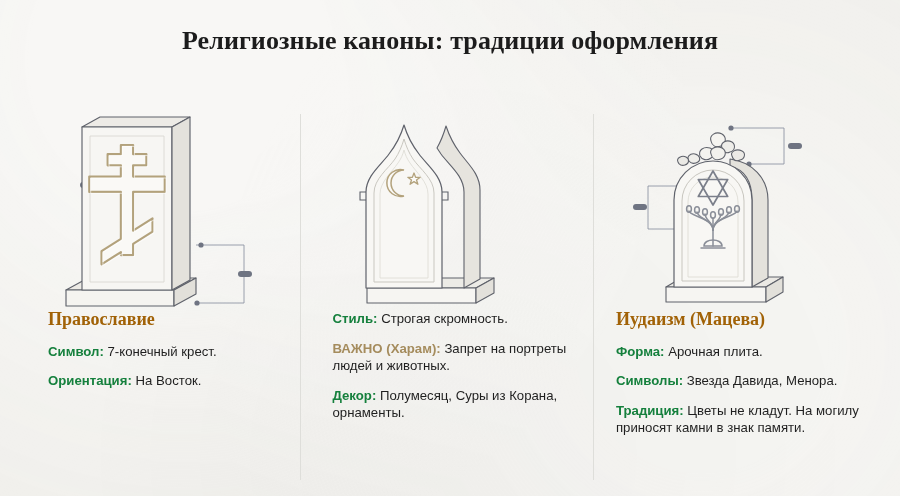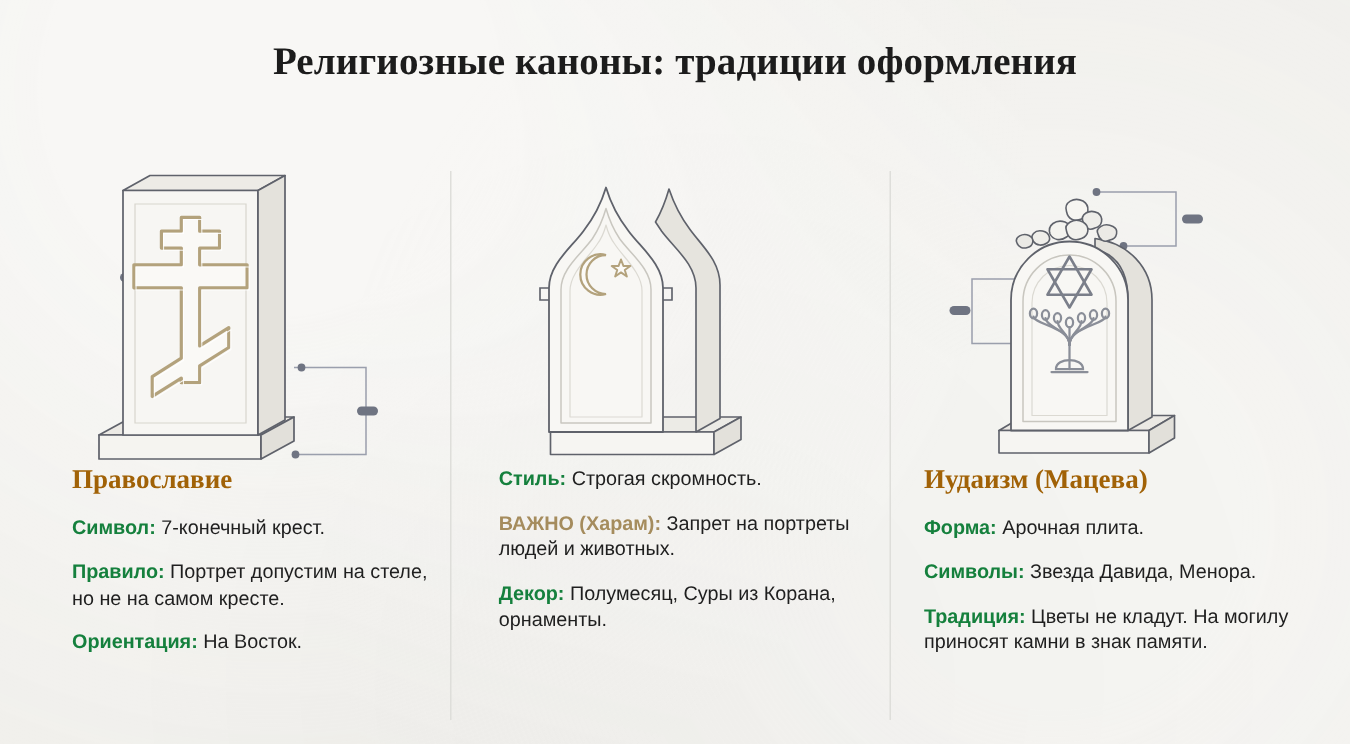--- a/index.html
+++ b/index.html
@@ -178,24 +178,20 @@
                 L -6 -32 L -19 -32 L -19 -43 L -6 -43 Z" fill="none" stroke="#ffffff" stroke-width="0.7" opacity="0.85" transform="translate(1.4,1.4)"></path>
           </g>
         </svg>
       </div>
 
       <h2 class="col-title">Православие</h2>
 
       <p class="fact">
         <span class="lbl">Символ:</span>
         <span>7-конечный крест.</span>
-      </p>
-      <p class="fact">
-        <span class="lbl">Правило:</span>
-        <span>Портрет допустим на стеле, но не на самом кресте.</span>
       </p>
       <p class="fact">
         <span class="lbl">Ориентация:</span>
         <span>На Восток.</span>
       </p>
     </div>
 
     <div class="col c2">
 
       <div class="art">

